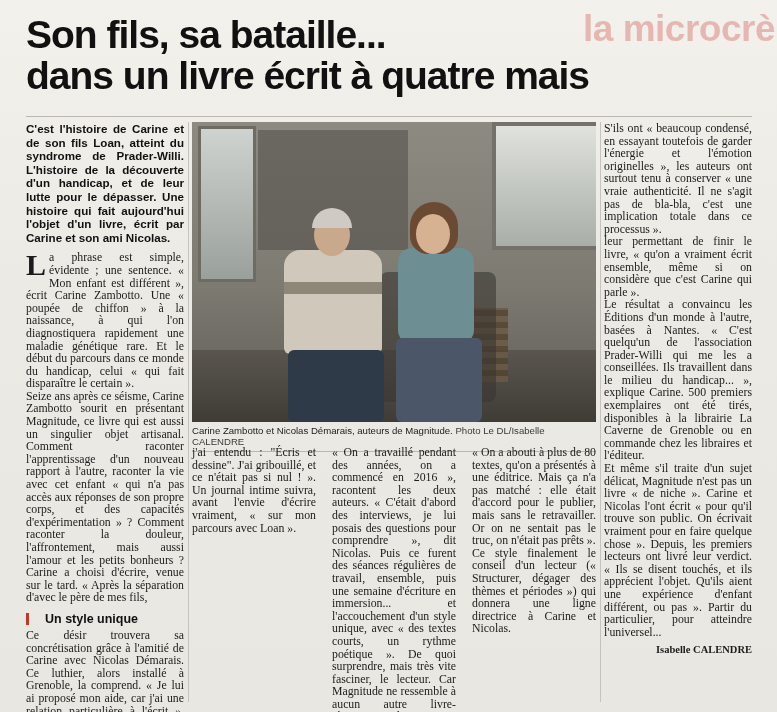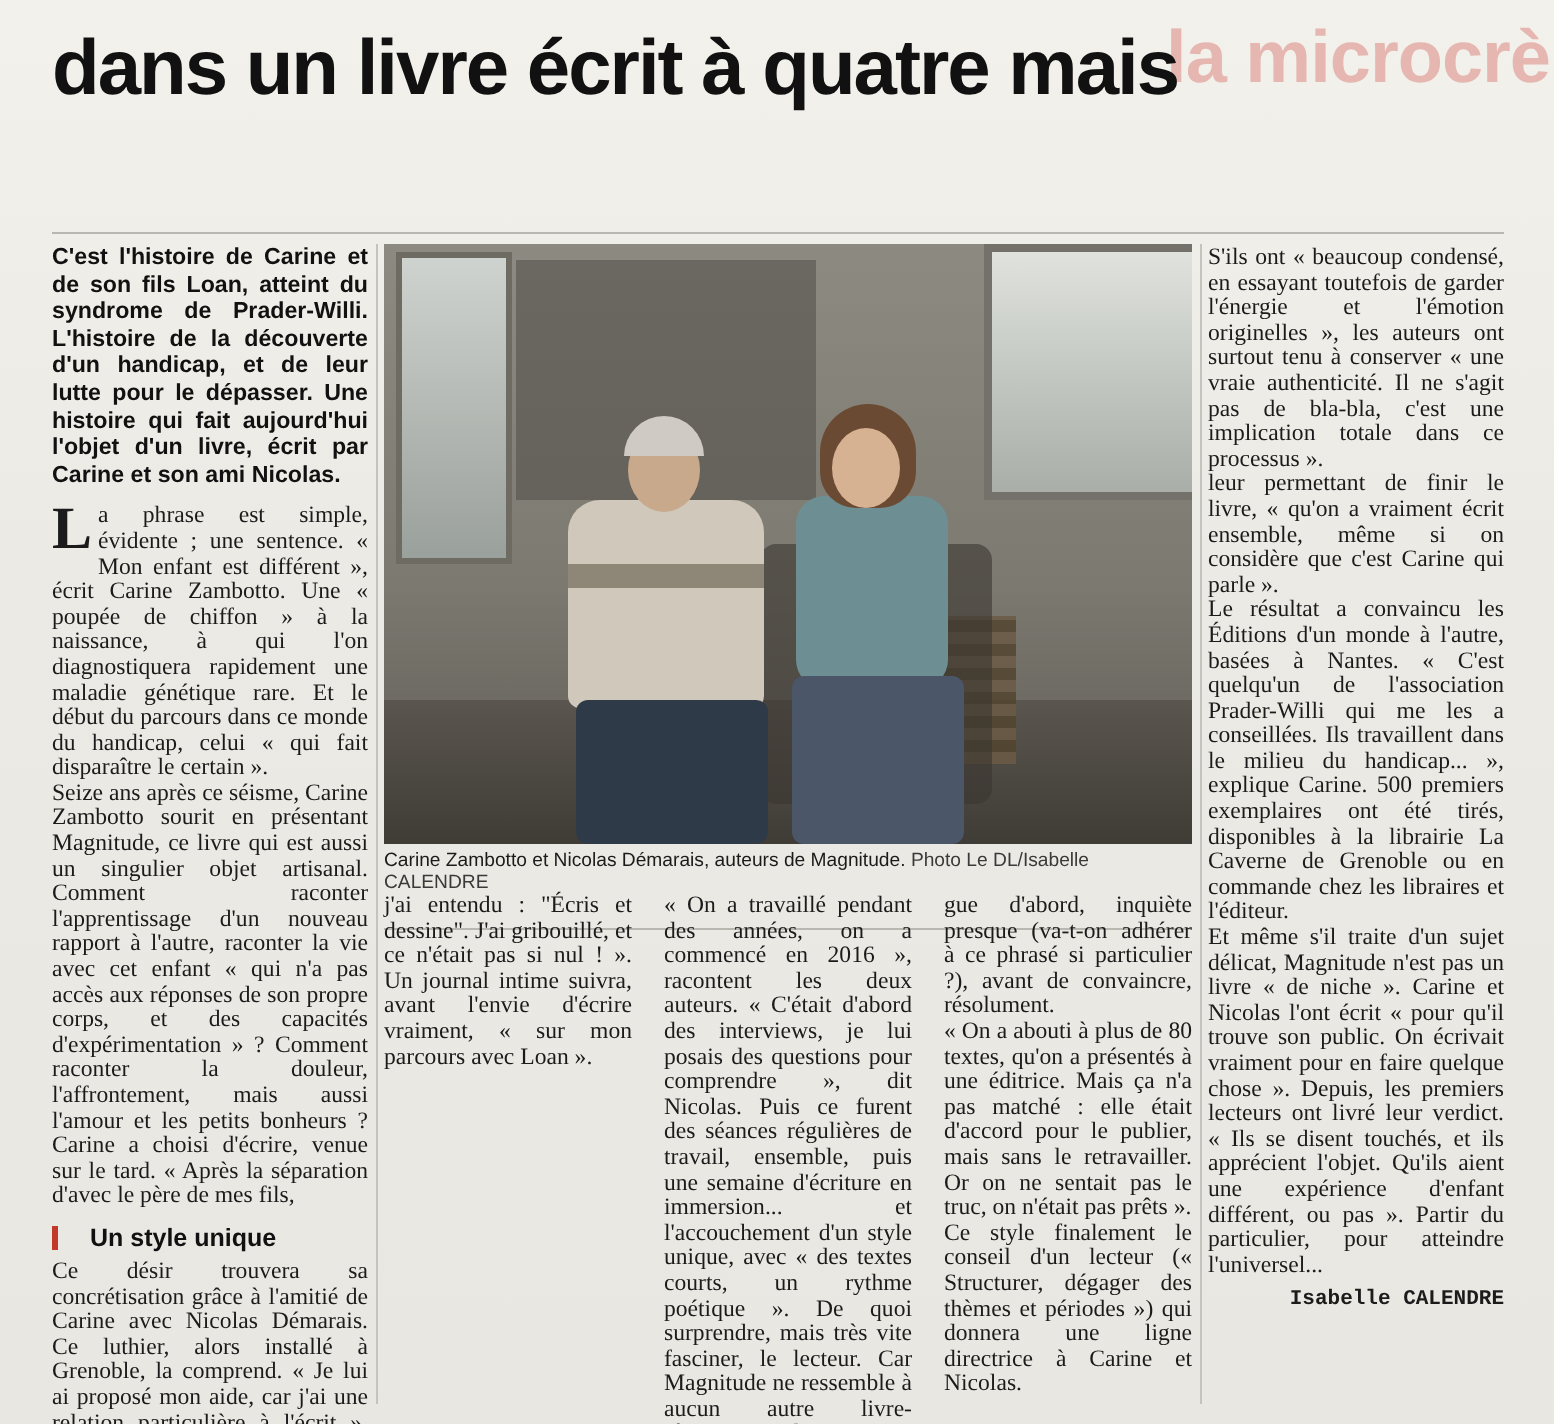--- a/index.html
+++ b/index.html
@@ -99,50 +99,51 @@
   .ph-wom-head{position:absolute;left:224px;top:92px;width:34px;height:40px;border-radius:50%;background:#d6b293;}
   .ph-wom-hair{position:absolute;left:218px;top:80px;width:48px;height:52px;border-radius:24px 24px 18px 18px;background:#6b4a33;}
   .ph-wom-body{position:absolute;left:206px;top:126px;width:76px;height:96px;border-radius:14px;background:#6d8f93;}
   .ph-wom-legs{position:absolute;left:204px;top:216px;width:86px;height:84px;background:#4b5668;border-radius:6px;}
   .ph-chair{position:absolute;left:188px;top:150px;width:116px;height:130px;background:#3a3530;opacity:.6;border-radius:8px;}
   .caption{
     font-family:"Liberation Sans", sans-serif;
     font-size:9.6px;
     line-height:11px;
     color:#1b1b1b;
-    padding:3px 0 17px 0;
+    padding:3px 0 4px 0;
     border-bottom:1px solid #b9b7b0;
   }
   .caption .credit{color:#3a3a3a;}
   .photo-cols{
     position:absolute;left:166px;top:324px;width:404px;height:256px;
   }
   .pc{position:absolute;top:0;width:124px;height:256px;}
   .pc1{left:0;}
   .pc2{left:140px;}
   .pc3{left:280px;}
   
   .col5{position:absolute;left:578px;top:0;width:148px;height:580px;}
   .byline{
-    font-family:Liberation Mono, monospace;
+    font-family:Liberation Serif, serif;
     font-weight:bold;
     font-size:10.5px;
     text-align:right;
     margin-top:6px;
   }
   .vrule{position:absolute;top:0;width:1px;height:580px;background:#c5c3bd;}
 </style>
 </head>
 <body>
 
 <div class="page">
 
   <div class="ghost">la microcrè</div>
 
   <div class="headline">
+    <span>Son fils, sa bataille...</span>
     <span class="l2">dans un livre écrit à quatre mais</span>
   </div>
 
   <div class="hr-top"></div>
 
   <div class="cols">
 
     <div class="vrule" style="left:162px"></div>
     <div class="vrule" style="left:574px"></div>
 
@@ -186,21 +187,20 @@
     </div>
 
     <div class="photo-cols">
       <div class="pc pc1">
         <div class="body-txt">j'ai entendu : "Écris et dessine". J'ai gribouillé, et ce n'était pas si nul ! ». Un journal intime suivra, avant l'envie d'écrire vraiment, « sur mon parcours avec Loan ».</div>
       </div>
       <div class="pc pc2">
         <div class="body-txt">« On a travaillé pendant des années, on a commencé en 2016 », racontent les deux auteurs. « C'était d'abord des interviews, je lui posais des questions pour comprendre », dit Nicolas. Puis ce furent des séances régulières de travail, ensemble, puis une semaine d'écriture en immersion... et l'accouchement d'un style unique, avec « des textes courts, un rythme poétique ». De quoi surprendre, mais très vite fasciner, le lecteur. Car Magnitude ne ressemble à aucun autre livre-témoignage. Il intri-</div>
       </div>
       <div class="pc pc3">
-        <div class="body-txt">gue d'abord, inquiète presque (va-t-on adhérer à ce phrasé si particulier ?), avant de convaincre, résolument.</div>
         <div class="body-txt">« On a abouti à plus de 80 textes, qu'on a présentés à une éditrice. Mais ça n'a pas matché : elle était d'accord pour le publier, mais sans le retravailler. Or on ne sentait pas le truc, on n'était pas prêts ».</div>
         <div class="body-txt">Ce style finalement le conseil d'un lecteur (« Structurer, dégager des thèmes et périodes ») qui donnera une ligne directrice à Carine et Nicolas.</div>
       </div>
     </div>
 
     <div class="col5">
       <div class="body-txt">S'ils ont « beaucoup condensé, en essayant toutefois de garder l'énergie et l'émotion originelles », les auteurs ont surtout tenu à conserver « une vraie authenticité. Il ne s'agit pas de bla-bla, c'est une implication totale dans ce processus ».</div>
       <div class="body-txt">leur permettant de finir le livre, « qu'on a vraiment écrit ensemble, même si on considère que c'est Carine qui parle ».</div>
       <div class="body-txt">Le résultat a convaincu les Éditions d'un monde à l'autre, basées à Nantes. « C'est quelqu'un de l'association Prader-Willi qui me les a conseillées. Ils travaillent dans le milieu du handicap... », explique Carine. 500 premiers exemplaires ont été tirés, disponibles à la librairie La Caverne de Grenoble ou en commande chez les libraires et l'éditeur.</div>
       <div class="body-txt">Et même s'il traite d'un sujet délicat, Magnitude n'est pas un livre « de niche ». Carine et Nicolas l'ont écrit « pour qu'il trouve son public. On écrivait vraiment pour en faire quelque chose ». Depuis, les premiers lecteurs ont livré leur verdict. « Ils se disent touchés, et ils apprécient l'objet. Qu'ils aient une expérience d'enfant différent, ou pas ». Partir du particulier, pour atteindre l'universel...</div>

